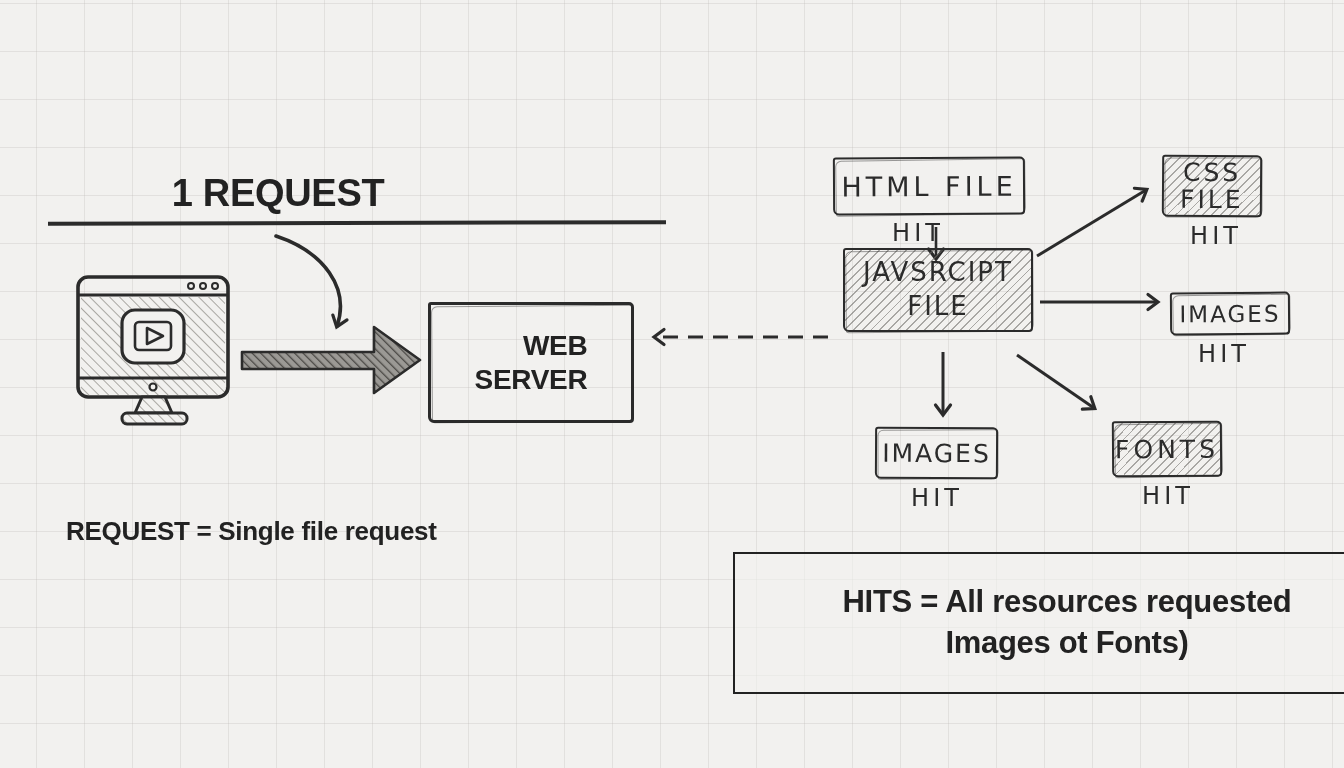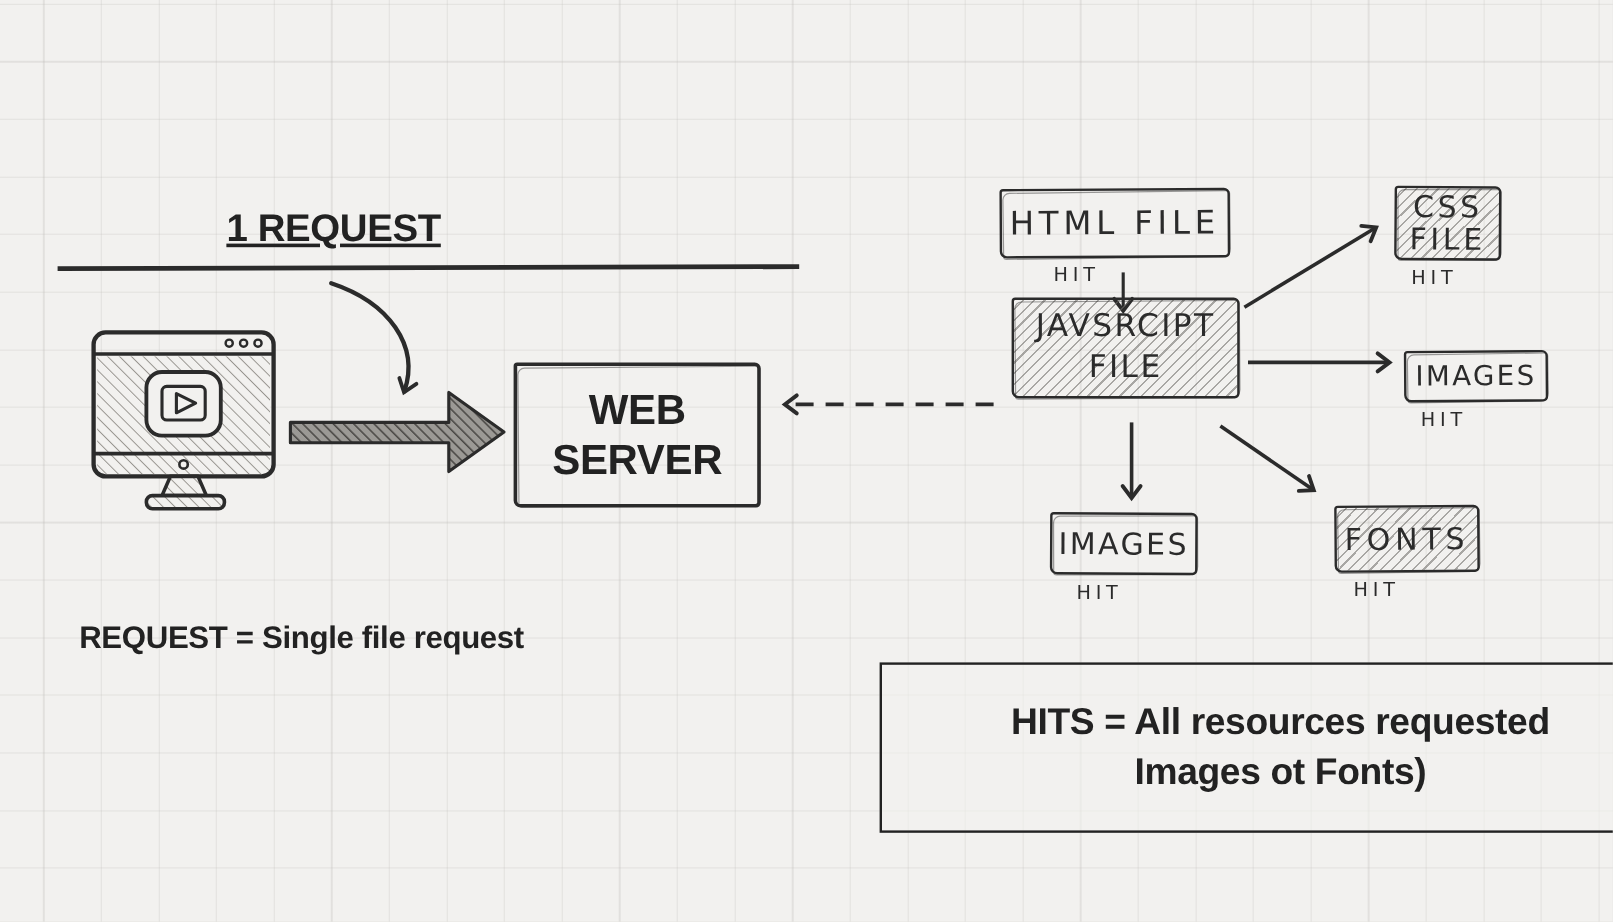--- a/index.html
+++ b/index.html
@@ -27,30 +27,30 @@
   .sketch::before{
     content:"";position:absolute;inset:-1px;pointer-events:none;
     border:1.6px solid rgba(43,43,43,.45);border-radius:6px 3px 7px 3px;
     transform:rotate(-0.45deg) translate(1.5px,1.5px);
   }
   .hatch{
     background-image:repeating-linear-gradient(135deg,
       rgba(108,106,102,0) 0 5px, rgba(108,106,102,.55) 5px 6.3px);
   }
   .underl{background:#2b2b2b;height:3.5px;}
-  .hit{font-size:16px;letter-spacing:4px;}
+  .hit{font-size:24px;letter-spacing:4px;text-align:center;}
   .pre{white-space:pre;}
   svg{display:block;}
 </style>
 </head>
 <body>
 
 <div id="canvas">
 
-  <div class="abs head" style="left:148px;top:172px;width:260px;text-align:center;font-size:32px;text-decoration:underline;">1 REQUEST</div>
+  <div class="abs head" style="left:148px;top:172px;width:260px;text-align:center;font-size:38px;">1 REQUEST</div>
   <div class="abs underl" style="left:48px;top:221px;width:618px;transform:rotate(-0.15deg);"></div>
 
   <svg class="abs" style="left:0;top:0;" width="1344" height="768" viewBox="0 0 1344 768">
     <defs>
       <marker id="mOpen" markerUnits="userSpaceOnUse" markerWidth="26" markerHeight="26" viewBox="-13 -13 26 26" refX="-1" refY="0" orient="auto">
         <path d="M-10,-7.5 L0,0 L-10,7.5" fill="none" stroke="#2b2b2b" stroke-width="3.2" stroke-linecap="round"></path>
       </marker>
       <pattern id="hatchLight" width="7" height="7" patternUnits="userSpaceOnUse" patternTransform="rotate(-45)">
         <rect width="7" height="7" fill="#f2f1ef"></rect>
         <line x1="0" y1="0" x2="0" y2="7" stroke="#97948f" stroke-width="1.6"></line>
@@ -85,59 +85,59 @@
     <line x1="828" y1="337" x2="655" y2="337" stroke="#2b2b2b" stroke-width="3.2" stroke-dasharray="15 10" marker-end="url(#mOpen)"></line>
 
     <line x1="936" y1="227" x2="936" y2="258" stroke="#2b2b2b" stroke-width="2.6" marker-end="url(#mOpen)"></line>
     <line x1="1037" y1="256" x2="1146" y2="190" stroke="#2b2b2b" stroke-width="3" marker-end="url(#mOpen)"></line>
     <line x1="1040" y1="302" x2="1157" y2="302" stroke="#2b2b2b" stroke-width="3" marker-end="url(#mOpen)"></line>
     <line x1="943" y1="352" x2="943" y2="414" stroke="#2b2b2b" stroke-width="3" marker-end="url(#mOpen)"></line>
     <line x1="1017" y1="355" x2="1094" y2="408" stroke="#2b2b2b" stroke-width="3" marker-end="url(#mOpen)"></line>
   </svg>
 
   <div class="abs sketch" style="left:428px;top:302px;width:206px;height:121px;border-width:3px;">
-    <div class="head" style="font-size:35px;line-height:1.18;">
+    <div class="head" style="font-size:28px;line-height:1.18;text-align:right;">
       <div>WEB</div>
       <div>SERVER</div>
     </div>
   </div>
 
   <div class="abs head" style="left:66px;top:516px;font-size:26px;">REQUEST = Single file request</div>
 
   <div class="abs sketch" style="left:833px;top:157px;width:192px;height:58px;transform:rotate(-0.3deg);">
     <span class="hand" style="font-size:27px;letter-spacing:4px;">HTML FILE</span>
   </div>
   <div class="abs hand hit" style="left:878px;top:219px;width:80px;">HIT</div>
 
   <div class="abs sketch hatch" style="left:843px;top:248px;width:190px;height:84px;">
     <div class="hand" style="font-size:26px;letter-spacing:2px;line-height:1.3;">
       <div>JAVSRCIPT</div>
       <div>FILE</div>
     </div>
   </div>
 
-  <div class="abs sketch hatch" style="left:1162px;top:155px;width:89px;height:62px;transform:rotate(0.4deg);">
+  <div class="abs sketch hatch" style="left:1162px;top:155px;width:100px;height:62px;transform:rotate(0.4deg);">
     <div class="hand" style="font-size:25px;letter-spacing:3px;line-height:1.1;">
       <div>CSS</div>
       <div>FILE</div>
     </div>
   </div>
   <div class="abs hand hit" style="left:1176px;top:222px;width:80px;">HIT</div>
 
   <div class="abs sketch" style="left:1170px;top:292px;width:120px;height:43px;transform:rotate(-0.4deg);">
     <span class="hand" style="font-size:23px;letter-spacing:2px;">IMAGES</span>
   </div>
   <div class="abs hand hit" style="left:1184px;top:340px;width:80px;">HIT</div>
 
   <div class="abs sketch" style="left:875px;top:427px;width:123px;height:52px;transform:rotate(0.3deg);">
     <span class="hand" style="font-size:25px;letter-spacing:2px;">IMAGES</span>
   </div>
   <div class="abs hand hit" style="left:897px;top:484px;width:80px;">HIT</div>
 
-  <div class="abs sketch hatch" style="left:1112px;top:421px;width:121px;height:56px;transform:rotate(-0.4deg);">
+  <div class="abs sketch hatch" style="left:1112px;top:421px;width:110px;height:56px;transform:rotate(-0.4deg);">
     <span class="hand" style="font-size:25px;letter-spacing:4px;">FONTS</span>
   </div>
   <div class="abs hand hit" style="left:1128px;top:482px;width:80px;">HIT</div>
 
   <div class="abs" style="left:733px;top:552px;width:668px;height:142px;border:2.6px solid #222;
        box-sizing:border-box;display:flex;flex-direction:column;align-items:center;justify-content:center;
        text-align:center;background:rgba(242,241,239,.6);">
     <div class="head" style="font-size:31px;line-height:1.32;">
       <div>HITS = All resources requested</div>
       <div>Images ot Fonts)</div>

